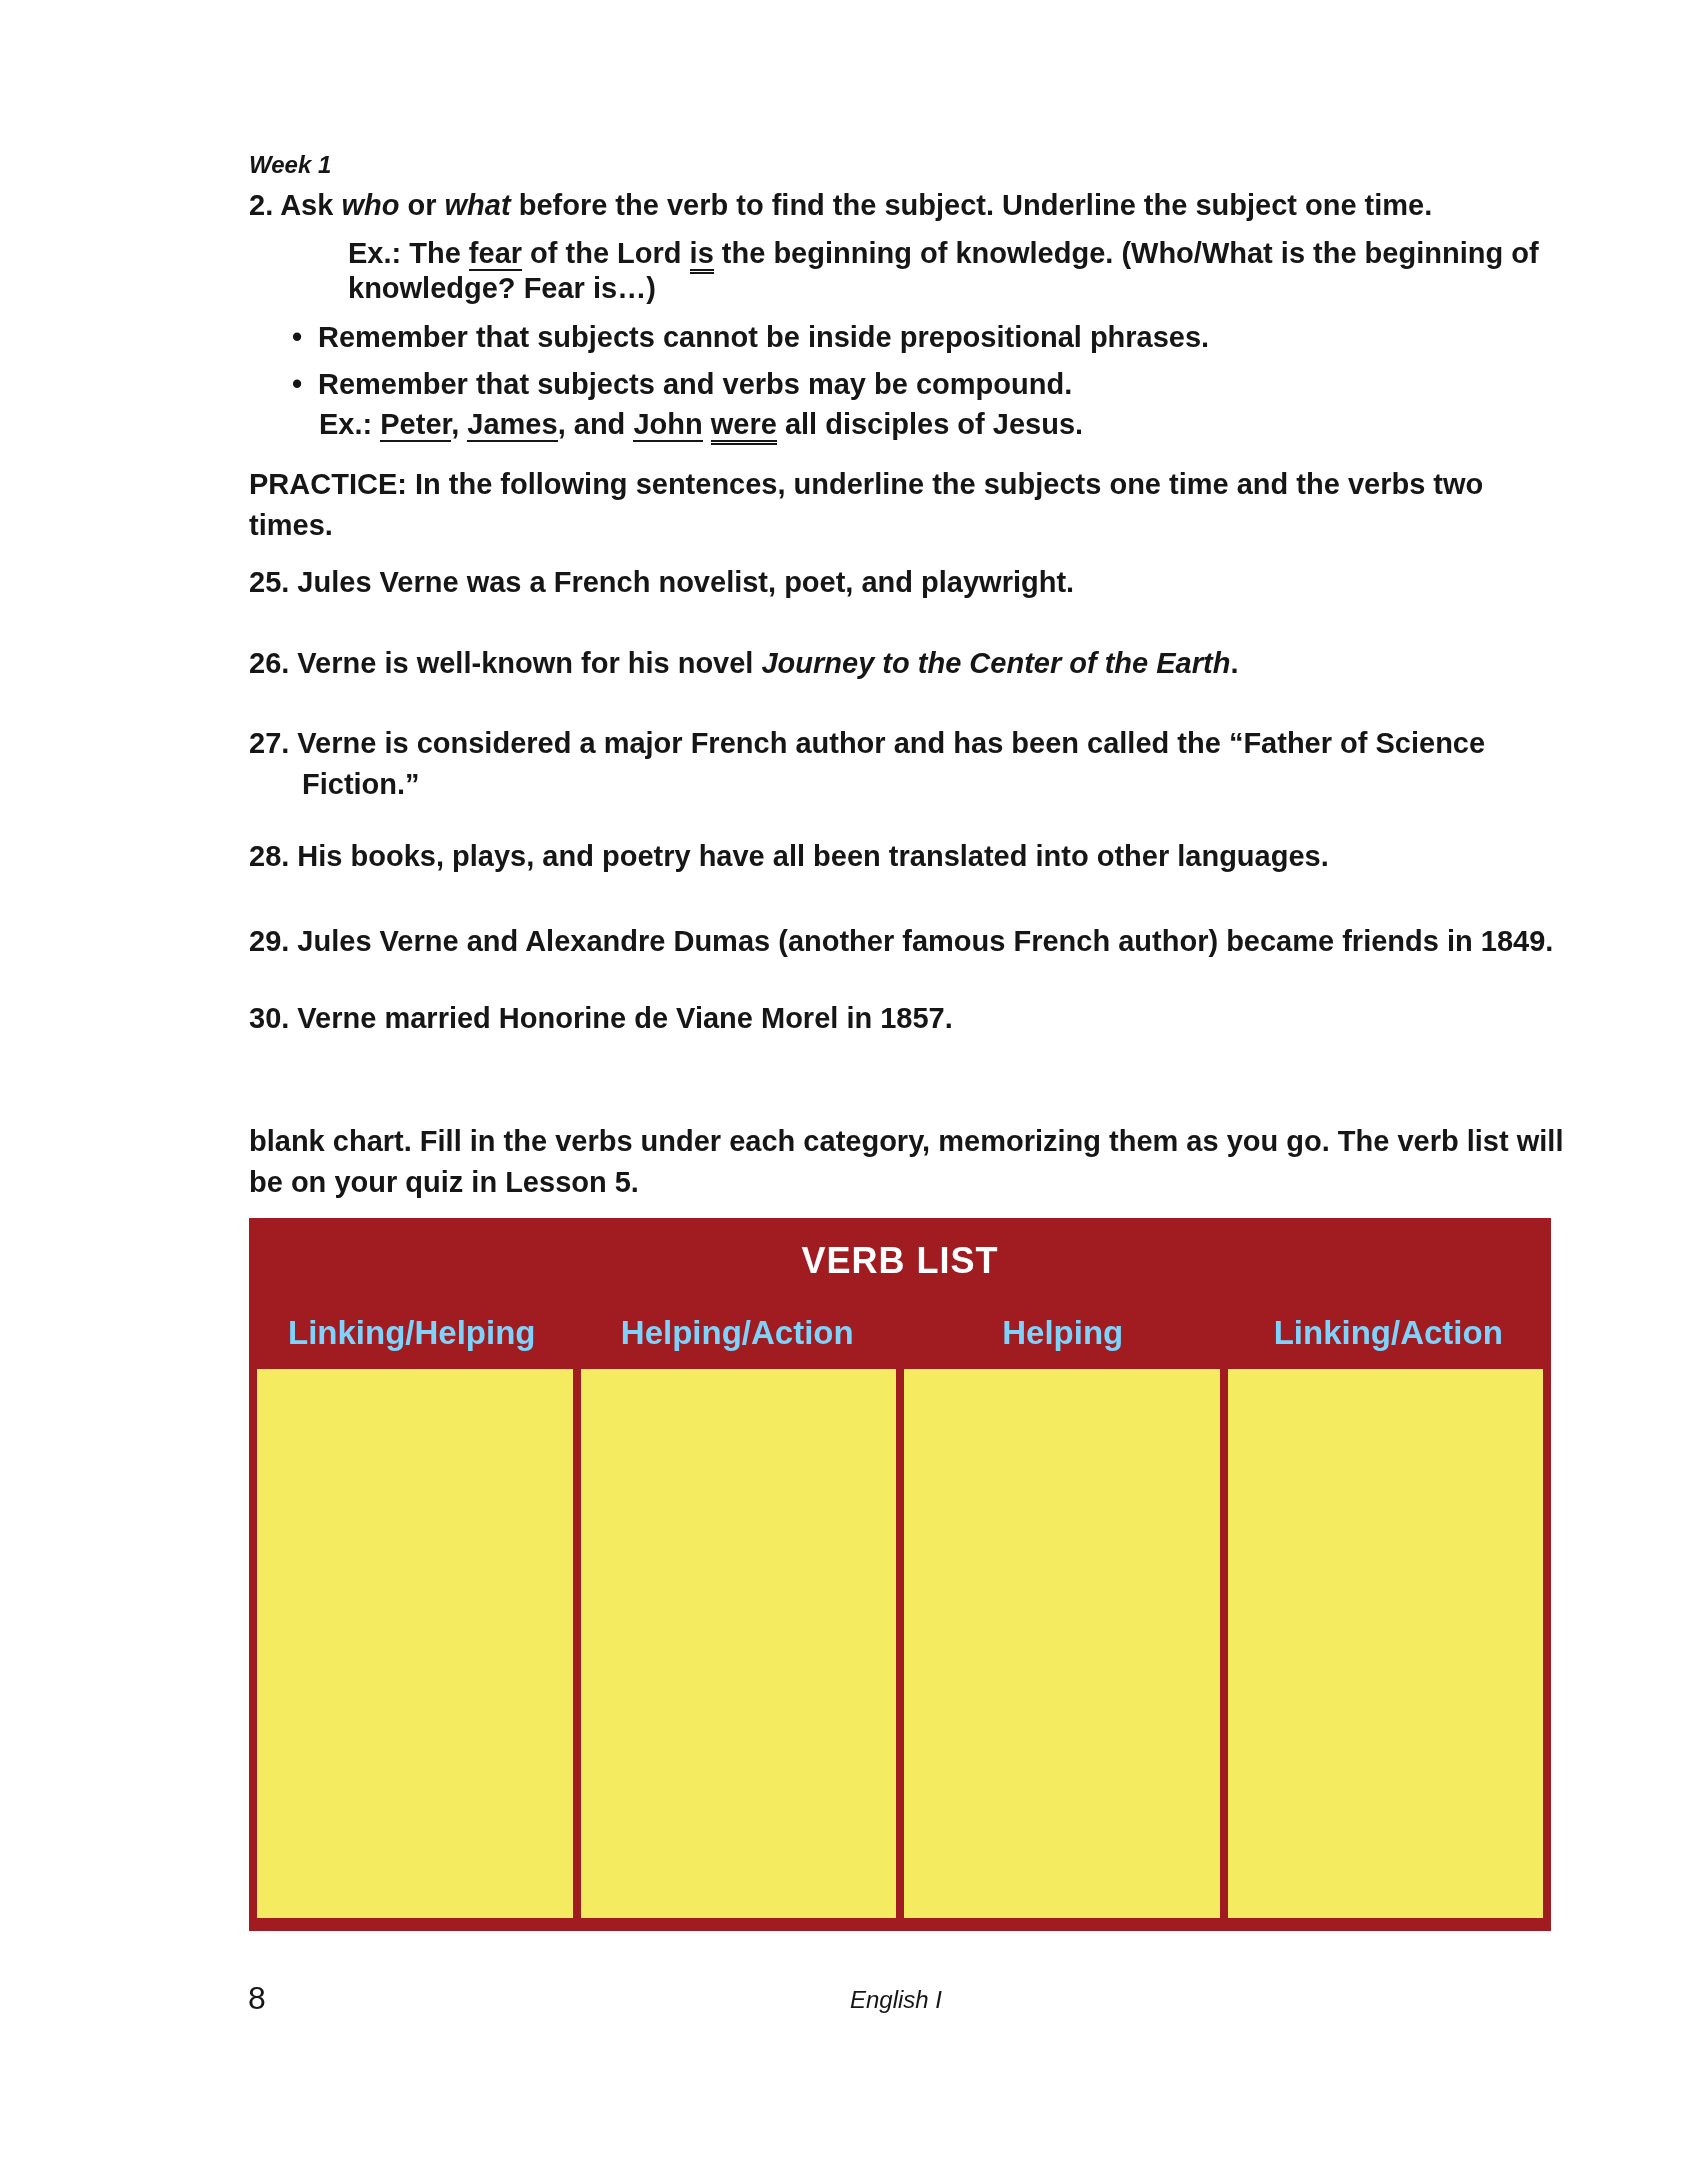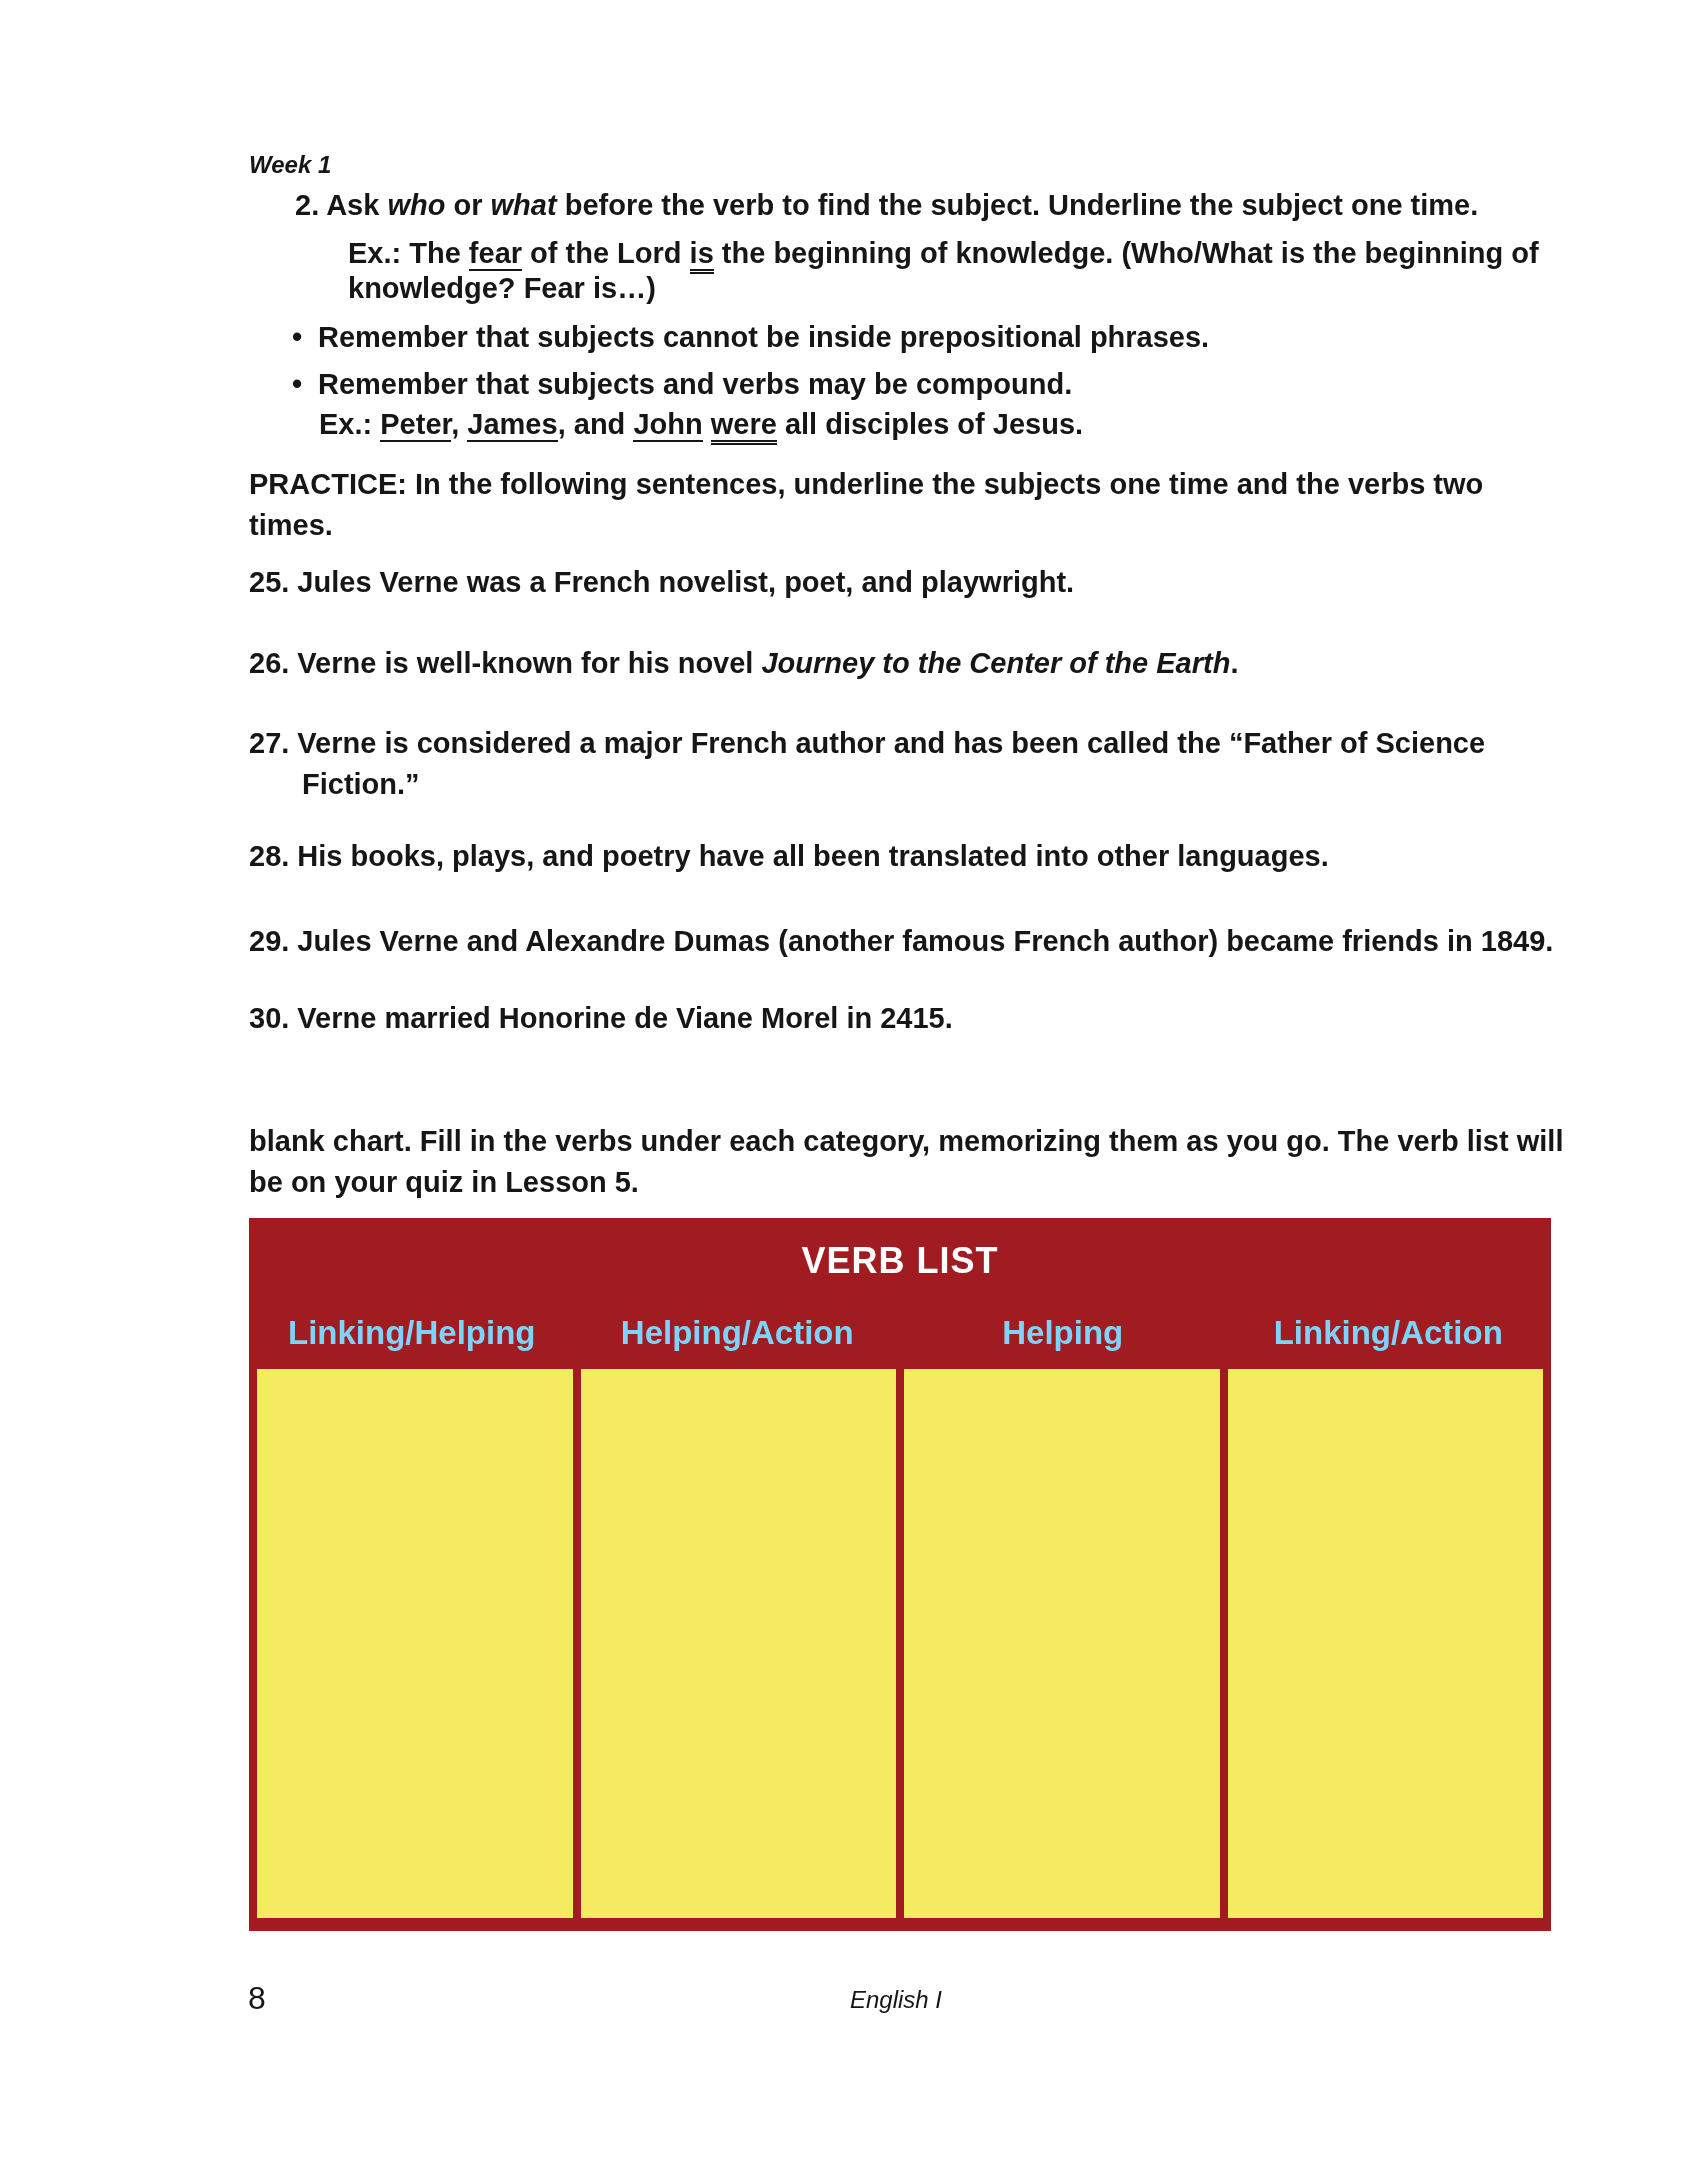--- a/index.html
+++ b/index.html
@@ -38,21 +38,21 @@
   .footer-page-num{position:absolute;left:248px;top:1980px;font-size:32px;}
   .footer-course{position:absolute;left:772px;top:1986px;width:248px;text-align:center;}
 </style>
 </head>
 <body>
 
 <div class="page">
 
   <div class="line small-italic" style="left:249px;top:147px;">Week 1</div>
 
-  <div class="line" style="left:249px;top:187px;margin-left:46px;"><span>2. Ask </span><span class="it">who</span><span> or </span><span class="it">what</span><span> before the verb to find the subject. Underline the subject one time.</span></div>
+  <div class="line" style="left:249px;top:187px;"><span>2. Ask </span><span class="it">who</span><span> or </span><span class="it">what</span><span> before the verb to find the subject. Underline the subject one time.</span></div>
 
   <div class="line" style="left:348px;top:235px;"><span>Ex.: The </span><span class="u">fear</span><span> of the Lord </span><span class="uu">is</span><span> the beginning of knowledge. (Who/What is the beginning of</span></div>
 
   <div class="line" style="left:348px;top:270px;">knowledge? Fear is…)</div>
 
   <div class="line" style="left:292px;top:319px;"><span class="bullet-dot">•</span><span>Remember that subjects cannot be inside prepositional phrases.</span></div>
 
   <div class="line" style="left:292px;top:366px;"><span class="bullet-dot">•</span><span>Remember that subjects and verbs may be compound.</span></div>
 
   <div class="line" style="left:319px;top:406px;"><span>Ex.: </span><span class="u">Peter</span><span>, </span><span class="u">James</span><span>, and </span><span class="u">John</span><span> </span><span class="uu">were</span><span> all disciples of Jesus.</span></div>
@@ -64,21 +64,21 @@
 
   <div class="line" style="left:249px;top:645px;"><span>26. Verne is well-known for his novel </span><span class="it">Journey to the Center of the Earth</span><span>.</span></div>
 
   <div class="line" style="left:249px;top:725px;">27. Verne is considered a major French author and has been called the “Father of Science</div>
   <div class="line" style="left:302px;top:766px;">Fiction.”</div>
 
   <div class="line" style="left:249px;top:838px;">28. His books, plays, and poetry have all been translated into other languages.</div>
 
   <div class="line" style="left:249px;top:923px;">29. Jules Verne and Alexandre Dumas (another famous French author) became friends in 1849.</div>
 
-  <div class="line" style="left:249px;top:1000px;">30. Verne married Honorine de Viane Morel in 2415.</div>
+  <div class="line" style="left:249px;top:1000px;">30. Verne married Honorine de Viane Morel in 1857.</div>
 
   <div class="line" style="left:249px;top:1123px;">blank chart. Fill in the verbs under each category, memorizing them as you go. The verb list will</div>
   <div class="line" style="left:249px;top:1164px;">be on your quiz in Lesson 5.</div>
 
   <div class="verb-table" style="background-color: rgb(160, 28, 32);">
     <div class="vt-title">VERB LIST</div>
     <div class="vt-headers">
       <div class="vt-col">Linking/Helping</div>
       <div class="vt-col">Helping/Action</div>
       <div class="vt-col">Helping</div>

